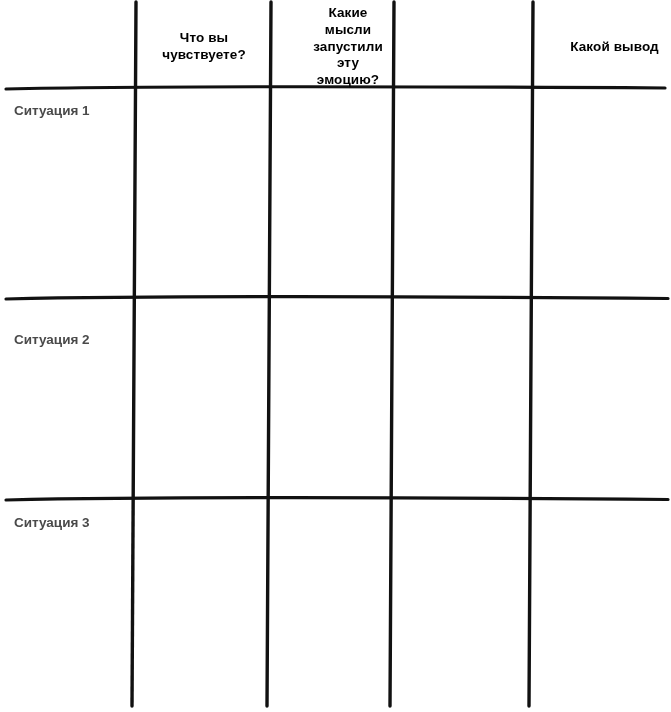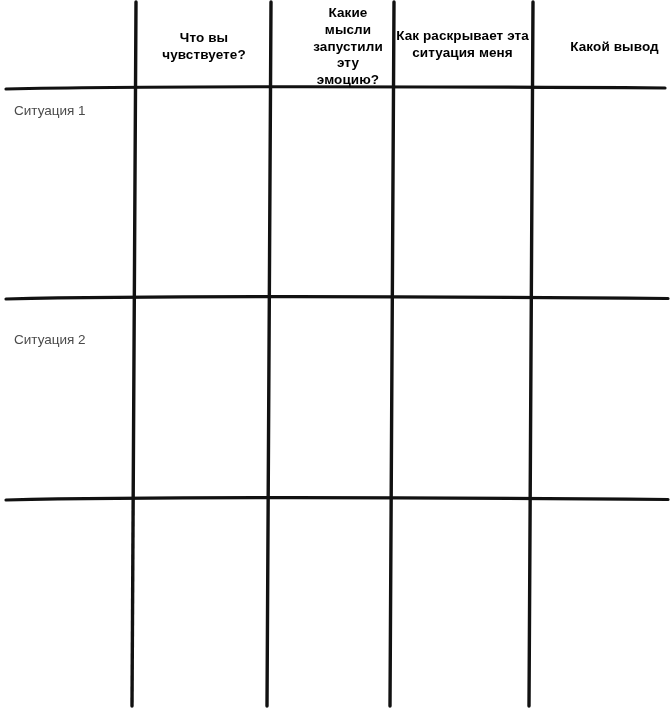--- a/index.html
+++ b/index.html
@@ -37,21 +37,21 @@
     line-height: 1.25;
     letter-spacing: 0.1px;
   }
   .row-label {
     position: absolute;
     box-sizing: border-box;
     display: flex;
     align-items: center;
     justify-content: flex-start;
     color: #4a4a4a;
-    font-weight: normal;
+    font-weight: bold;
     font-size: 13.5px;
     line-height: 1.2;
     text-align: right;
   }
   .cell-blank {
     position: absolute;
     box-sizing: border-box;
   }
 </style>
 </head>
@@ -72,36 +72,36 @@
   </svg>
 
   <div class="cell-label" style="left:140px; top:10px; width:128px; height:74px;">
     <span>Что вы чувствуете?</span>
   </div>
 
   <div class="cell-label" style="left:273px; top:10px; width:118px; height:74px;padding-left:32px;">
     <span>Какие мысли запустили эту эмоцию?</span>
   </div>
 
-  <div class="cell-label" style="left:396px; top:4px; width:133px; height:82px;">
-    <span>Как раскрывает эта ситуация меня</span>
-  </div>
 
   <div class="cell-label" style="left:536px; top:10px; width:130px; height:74px;padding-left:27px;">
     <span>Какой вывод</span>
   </div>
 
   <div class="row-label" style="left:14px; top:96px; width:116px; height:30px;">
     <span>Ситуация 1</span>
   </div>
 
   <div class="row-label" style="left:14px; top:305px; width:116px; height:30px;margin-top:20px;">
     <span>Ситуация 2</span>
   </div>
 
+  <div class="row-label" style="left:14px; top:508px; width:116px; height:30px;">
+    <span>Ситуация 3</span>
+  </div>
 
   <div class="cell-blank" style="left:138px; top:92px; width:130px; height:204px;"></div>
   <div class="cell-blank" style="left:272px; top:92px; width:118px; height:204px;"></div>
   <div class="cell-blank" style="left:394px; top:92px; width:135px; height:204px;"></div>
   <div class="cell-blank" style="left:533px; top:92px; width:134px; height:204px;"></div>
 
   <div class="cell-blank" style="left:137px; top:302px; width:130px; height:195px;"></div>
   <div class="cell-blank" style="left:271px; top:302px; width:118px; height:195px;"></div>
   <div class="cell-blank" style="left:393px; top:302px; width:135px; height:195px;"></div>
   <div class="cell-blank" style="left:532px; top:302px; width:135px; height:195px;"></div>

